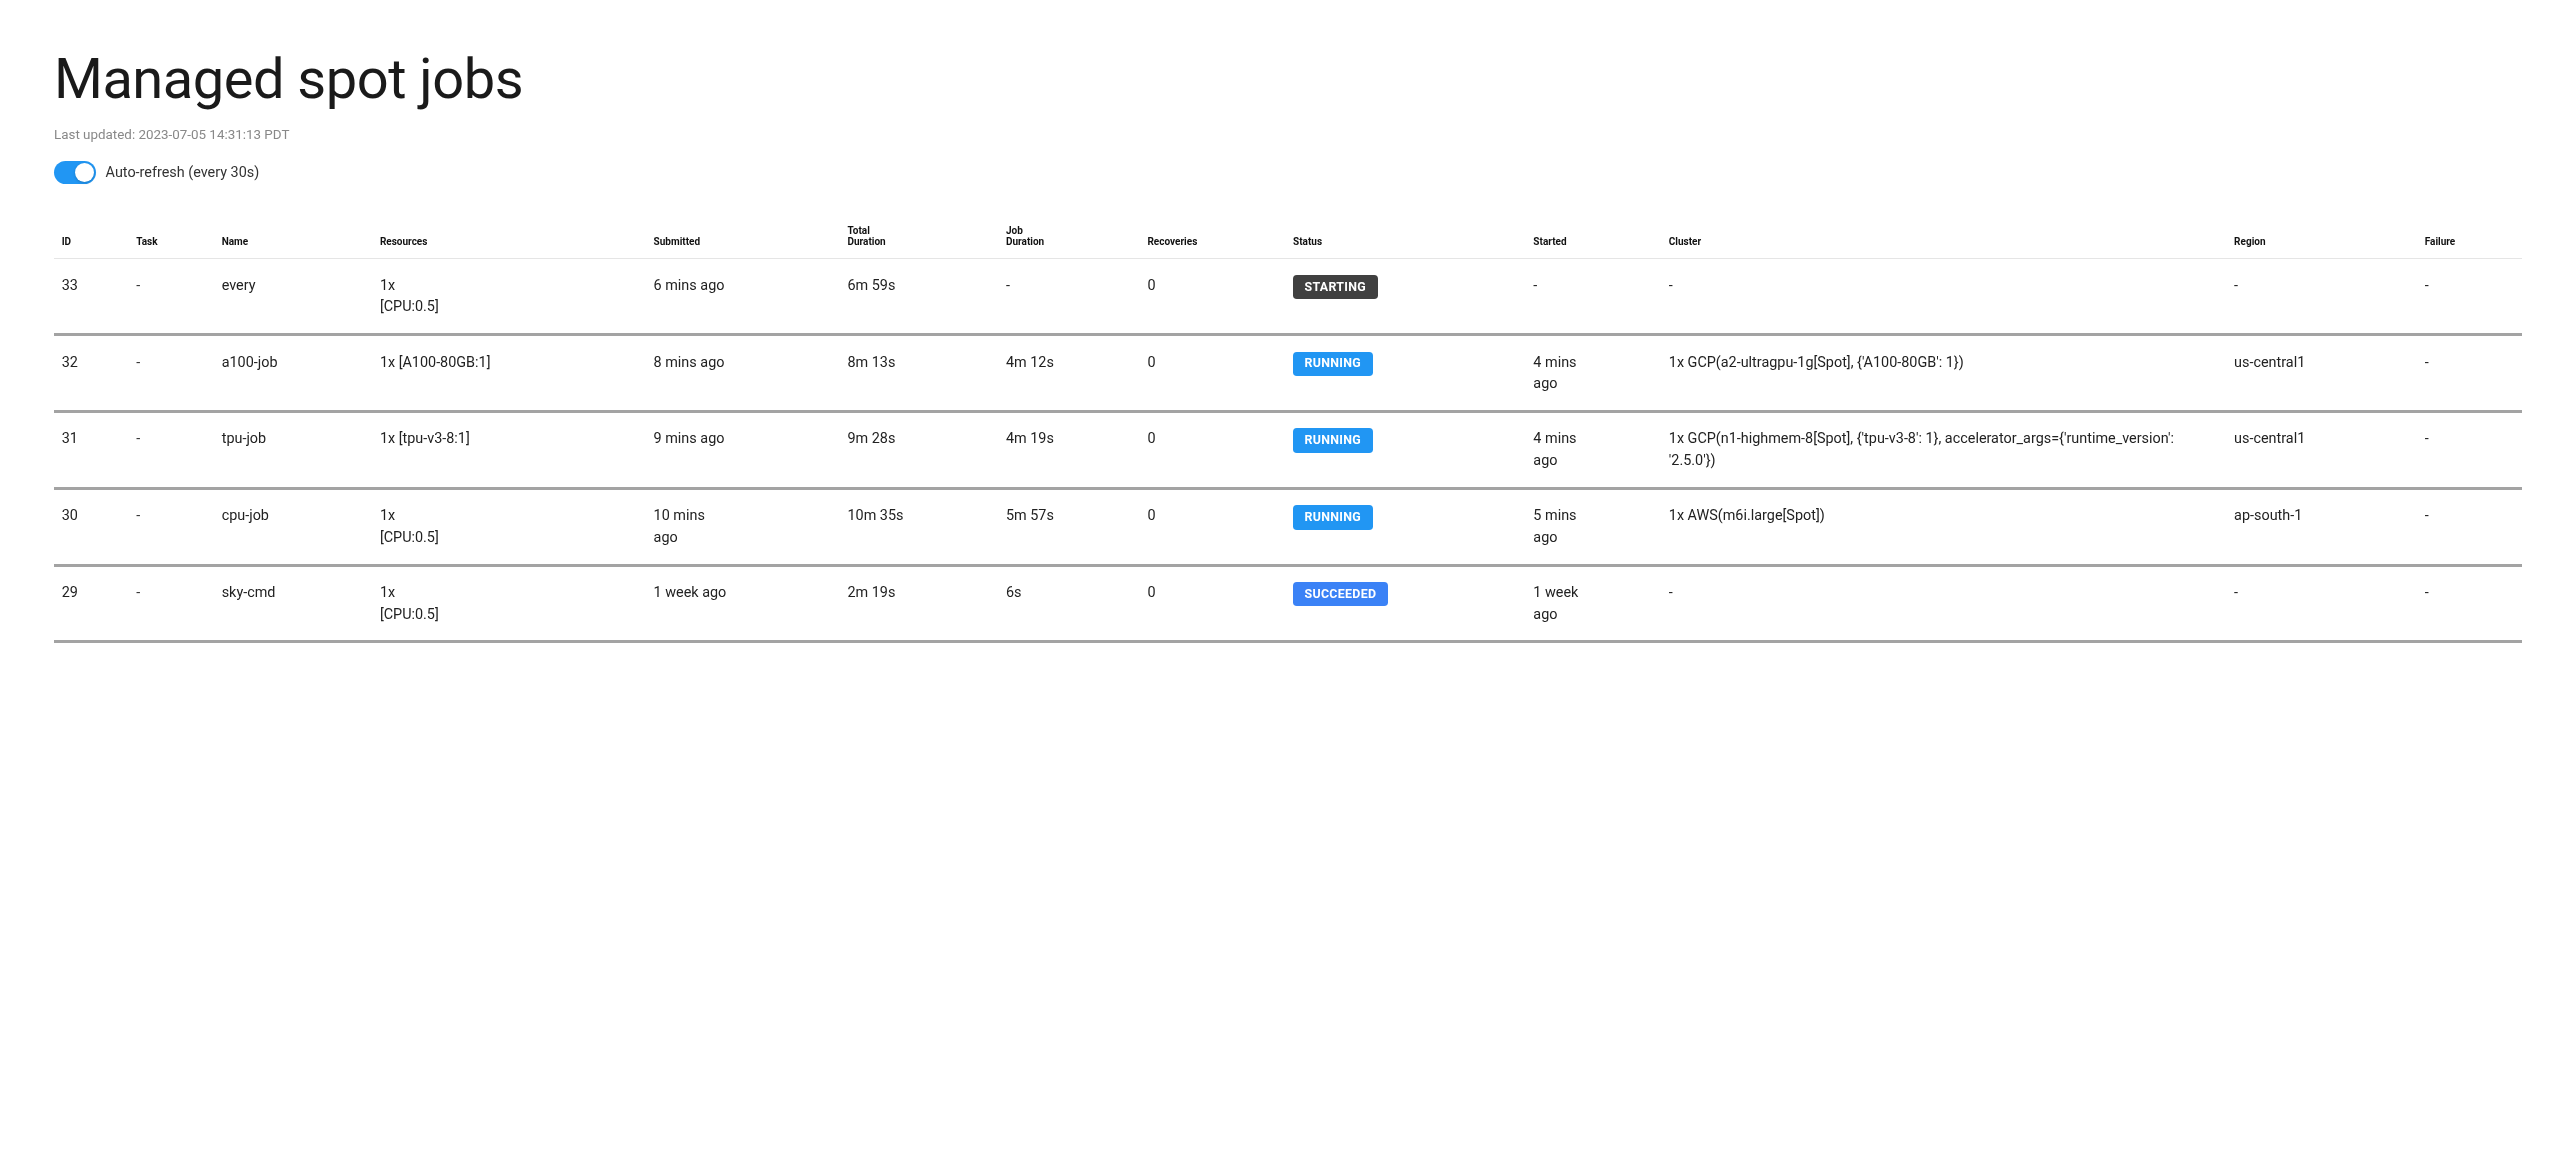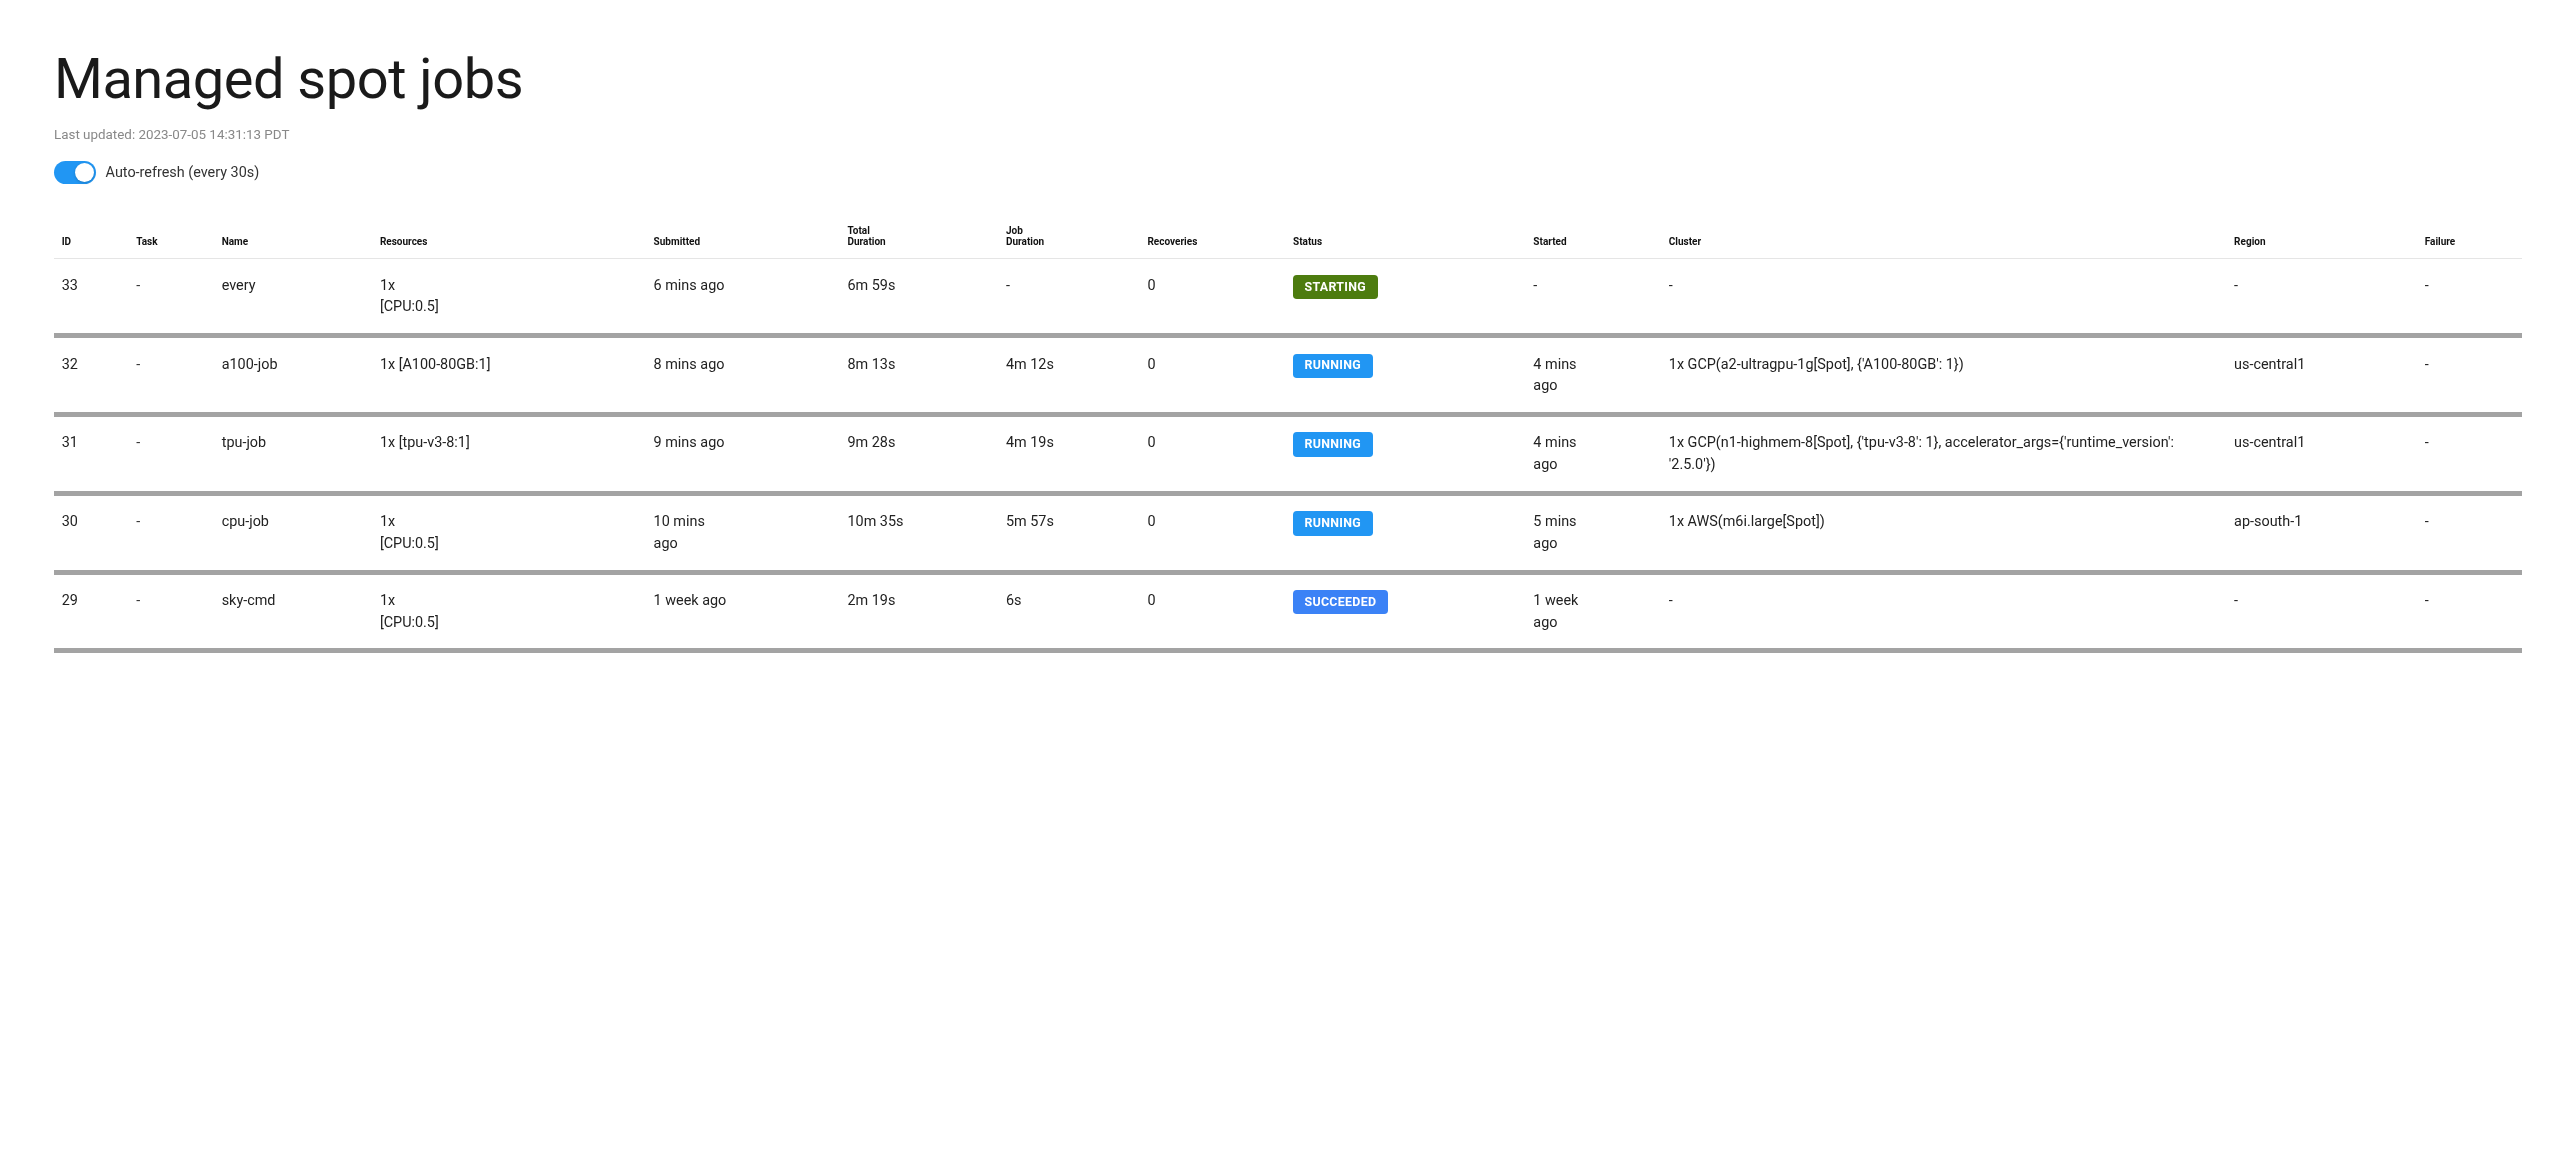--- a/index.html
+++ b/index.html
@@ -71,34 +71,34 @@
       vertical-align: bottom;
       color: #111;
     }
     td {
       padding: 15.3px 11.5px 15.3px 7.7px;
       vertical-align: top;
       color: #222;
       line-height: 1.5;
     }
     tbody tr {
-      border-bottom: 5px solid #a3a3a3;
+      border-bottom: 3px solid #a3a3a3;
     }
     .badge {
       display: inline-block;
       padding: 2.9px 11.5px;
       border-radius: 3.8px;
       font-size: 12.4px;
       font-weight: 700;
       letter-spacing: 0.3px;
       white-space: nowrap;
       color: white;
     }
     .badge-starting {
-      background: #4d7c0f;
+      background: #404040;
     }
     .badge-running {
       background: #2196F3;
     }
     .badge-succeeded {
       background: #3b82f6;
     }
     .dash {
       color: #333;
     }

